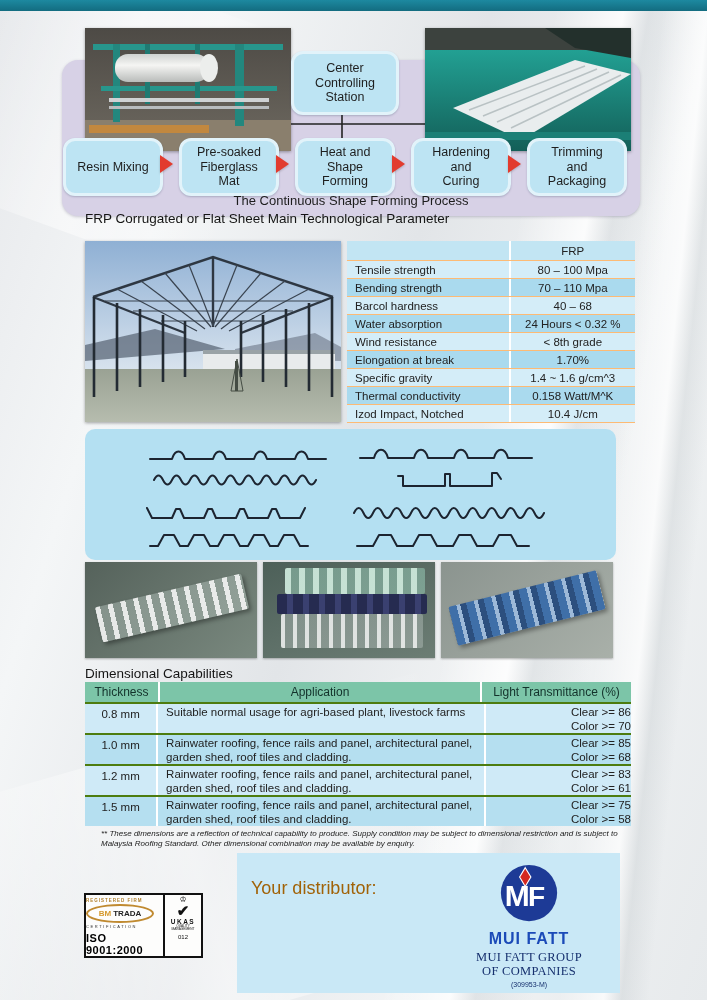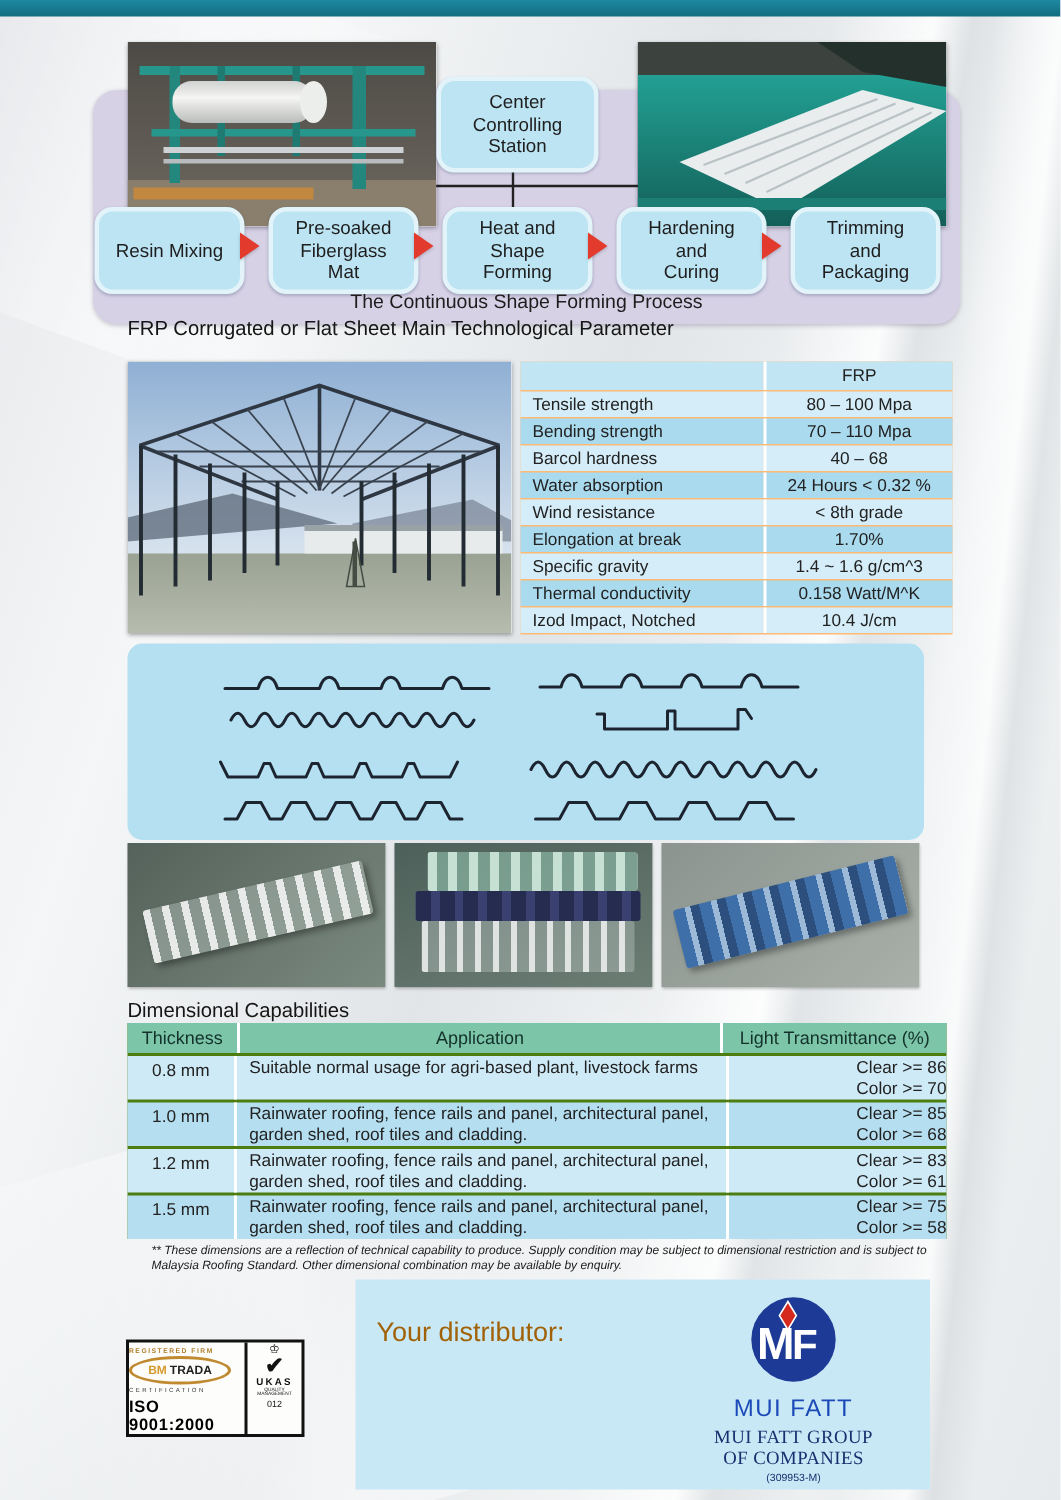--- a/index.html
+++ b/index.html
@@ -70,21 +70,21 @@
   .drow .c-lt{text-align:right;padding-top:2px;line-height:1.18}
   .dlt>div{background:#cfeaf7}
   .ddk>div{background:#b5dff0}
 
   .footnote{left:101px;top:829px;width:548px;font-size:8px;font-style:italic;line-height:1.3;color:#1a1a1a}
 
   
   .dist-box{left:237px;top:853px;width:383px;height:140px;background:#c9e8f6}
   .dist-label{position:absolute;left:14px;top:25px;font-size:18px;color:#a16207}
   .brand{position:absolute;left:212px;top:10px;width:160px;text-align:center}
-  .brand-name{font-size:16px;font-weight:normal;color:#1b4ab8;letter-spacing:1px;margin-top:3px}
+  .brand-name{font-size:16px;font-weight:bold;color:#1b4ab8;letter-spacing:1px;margin-top:3px}
   .brand-group{font-family:"Liberation Serif",serif;font-weight:normal;font-size:12.5px;color:#16306e;
       line-height:1.15;white-space:pre-line;margin-top:2px;letter-spacing:.3px}
   .brand-reg{font-size:7px;color:#16306e;margin-top:2px}
 
   
   .cert{left:84px;top:893px;width:115px;height:61px;background:#fdfdfc;border:2px solid #111;display:flex}
   .cert-left{flex:1;display:flex;flex-direction:column;align-items:flex-start;padding-top:3px}
   .cert-arc{font-size:4.5px;letter-spacing:1px;color:#b07f2a;font-weight:bold}
   .cert-oval{width:64px;height:15px;border:2px solid #c08a30;border-radius:50%;display:flex;
       align-items:center;justify-content:center;font-size:8px;font-weight:bold;margin-top:1px}

